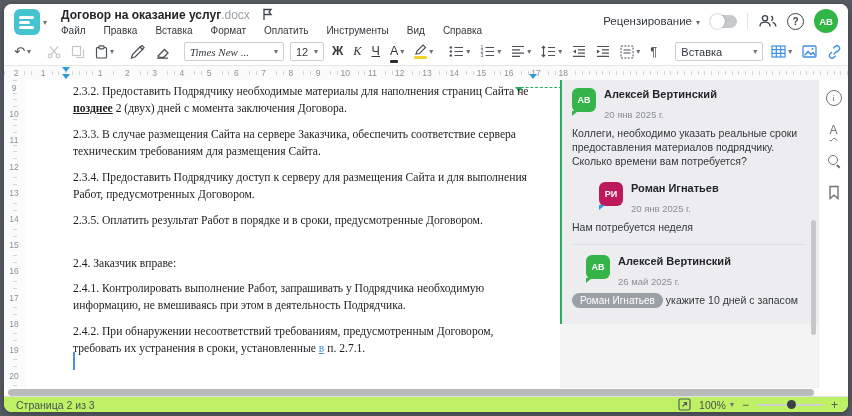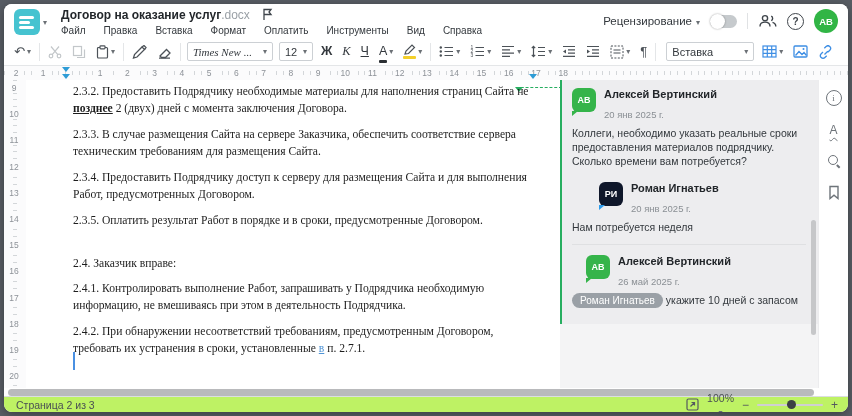--- a/index.html
+++ b/index.html
@@ -31,21 +31,21 @@
   .help-circle{width:15px;height:15px;border:1.3px solid #3f454b;border-radius:50%;font-size:10px;color:#3f454b;display:flex;align-items:center;justify-content:center;font-weight:bold;}
   .avatar{width:24px;height:24px;border-radius:50%;background:#31b545;color:#fff;font-size:9.5px;font-weight:bold;display:flex;align-items:center;justify-content:center;}
 
   
   .toolbar{position:absolute;left:0;top:34px;width:100%;height:28px;border-bottom:1px solid #e4e6e8;display:flex;align-items:center;padding-left:8px;box-sizing:border-box;}
   .tg{display:flex;align-items:center;gap:6px;}
   .tdiv{width:1px;height:18px;background:#e4e6e8;margin:0 6px;}
   .tb{height:22px;display:flex;align-items:center;gap:2px;padding:0 2px;border-radius:2px;cursor:default;}
   .glyph{font-size:13px;color:#4c5258;line-height:1;}
   .combo{border:1px solid #ccd0d4;border-radius:2px;height:19px;display:flex;align-items:center;justify-content:space-between;padding:0 5px;font-size:11px;color:#33383d;box-sizing:border-box;}
-  .combo.font{width:86px;text-align:right;}
+  .combo.font{width:100px;text-align:right;}
   .combo.size{width:34px;}
   .combo.style{width:88px;margin-left:4px;}
   .fmt-letter{font-size:12.5px;color:#33383d;line-height:1;}
   .b{font-weight:bold;}
   .i{font-style:italic;font-family:"Liberation Serif",serif;}
   .u{text-decoration:underline;}
   .stack{position:relative;display:inline-block;padding-bottom:4px;}
   .stack .bar{position:absolute;left:0;right:0;bottom:0;height:2.6px;border-radius:1px;}
   .bar.dark{background:#2b2f33;}
   .bar.yellow{background:#f3cf2a;}
@@ -73,21 +73,21 @@
   .anchor-tri{position:absolute;left:-1px;top:-1px;width:0;height:0;border-left:4px solid transparent;border-right:4px solid transparent;border-top:5px solid #27ae60;}
 
   
   .comments{position:absolute;left:556px;top:0;width:258px;height:100%;background:#f4f4f5;}
   .thread{background:#ededef;border-left:2px solid #27ae60;padding:8px 12px 12px 10px;box-sizing:border-box;}
   .comment{margin-bottom:4px;}
   .c-head{display:flex;align-items:flex-start;gap:8px;margin-bottom:4px;}
   .c-avatar{width:24px;height:24px;border-radius:6px;color:#fff;font-size:9px;font-weight:bold;display:flex;align-items:center;justify-content:center;position:relative;flex:0 0 auto;}
   .c-avatar::after{content:"";position:absolute;left:0;bottom:-4px;width:0;height:0;border-top:5px solid;border-top-color:inherit;border-right:6px solid transparent;}
   .av-green{background:#35b44a;border-top-color:#35b44a;}
-  .av-blue{background:#0f172a;border-top-color:#2e9ceb;}
+  .av-blue{background:#be185d;border-top-color:#2e9ceb;}
   .c-name{font-size:11px;font-weight:bold;color:#22262a;line-height:13px;}
   .c-date{font-size:9.5px;color:#8a8f94;margin-top:8px;}
   .c-body{font-size:10.5px;color:#33383d;line-height:14px;margin-top:6px;}
   .indent-reply{margin-left:27px;}
   .indent-half{margin-left:14px;}
   .c-divider{height:1px;background:#dfe0e2;margin:10px 0 10px 0;}
   .mention-pill{display:inline-block;background:#9aa0a6;color:#fff;border-radius:9px;padding:1px 8px;font-size:10px;line-height:13px;}
   .cscroll{position:absolute;right:2px;top:140px;width:5px;height:115px;border-radius:2.5px;background:#c6c7c9;}
 
   
@@ -98,21 +98,21 @@
   .search-glass{position:relative;width:14px;height:14px;}
   .search-glass::before{content:"";position:absolute;left:1px;top:1px;width:8px;height:8px;border:1.5px solid #6e747a;border-radius:50%;}
   .search-glass::after{content:"";position:absolute;left:10px;top:10px;width:4px;height:1.5px;background:#6e747a;transform:rotate(45deg);transform-origin:left center;}
 
   
   .hscroll{position:absolute;left:4px;top:385px;width:806px;height:8px;}
   .hscroll .thumb{width:100%;height:7px;border-radius:3.5px;background:#b9babc;}
   .statusbar{position:absolute;left:0;bottom:0;width:100%;height:15px;background:#bef264;border-top:1px solid #dcdee0;display:flex;align-items:center;font-size:10.5px;color:#4a4f54;}
   .sb-left{display:flex;gap:26px;margin-left:12px;}
   .sb-right{margin-left:auto;margin-right:10px;display:flex;align-items:center;gap:8px;}
-  .zoom-val{display:flex;align-items:center;gap:4px;flex-direction:column;}
+  .zoom-val{display:flex;align-items:center;gap:4px;}
   .sign{font-size:12px;color:#55595e;line-height:1;}
   .slider{position:relative;width:66px;height:2px;background:#cfcfd1;border-radius:1px;}
   .slider .knob{position:absolute;left:30px;top:-3.5px;width:9px;height:9px;border-radius:50%;background:#3c4044;}
   svg{display:block;}
 </style>
 </head>
 <body>
 
 <div class="window">
 

